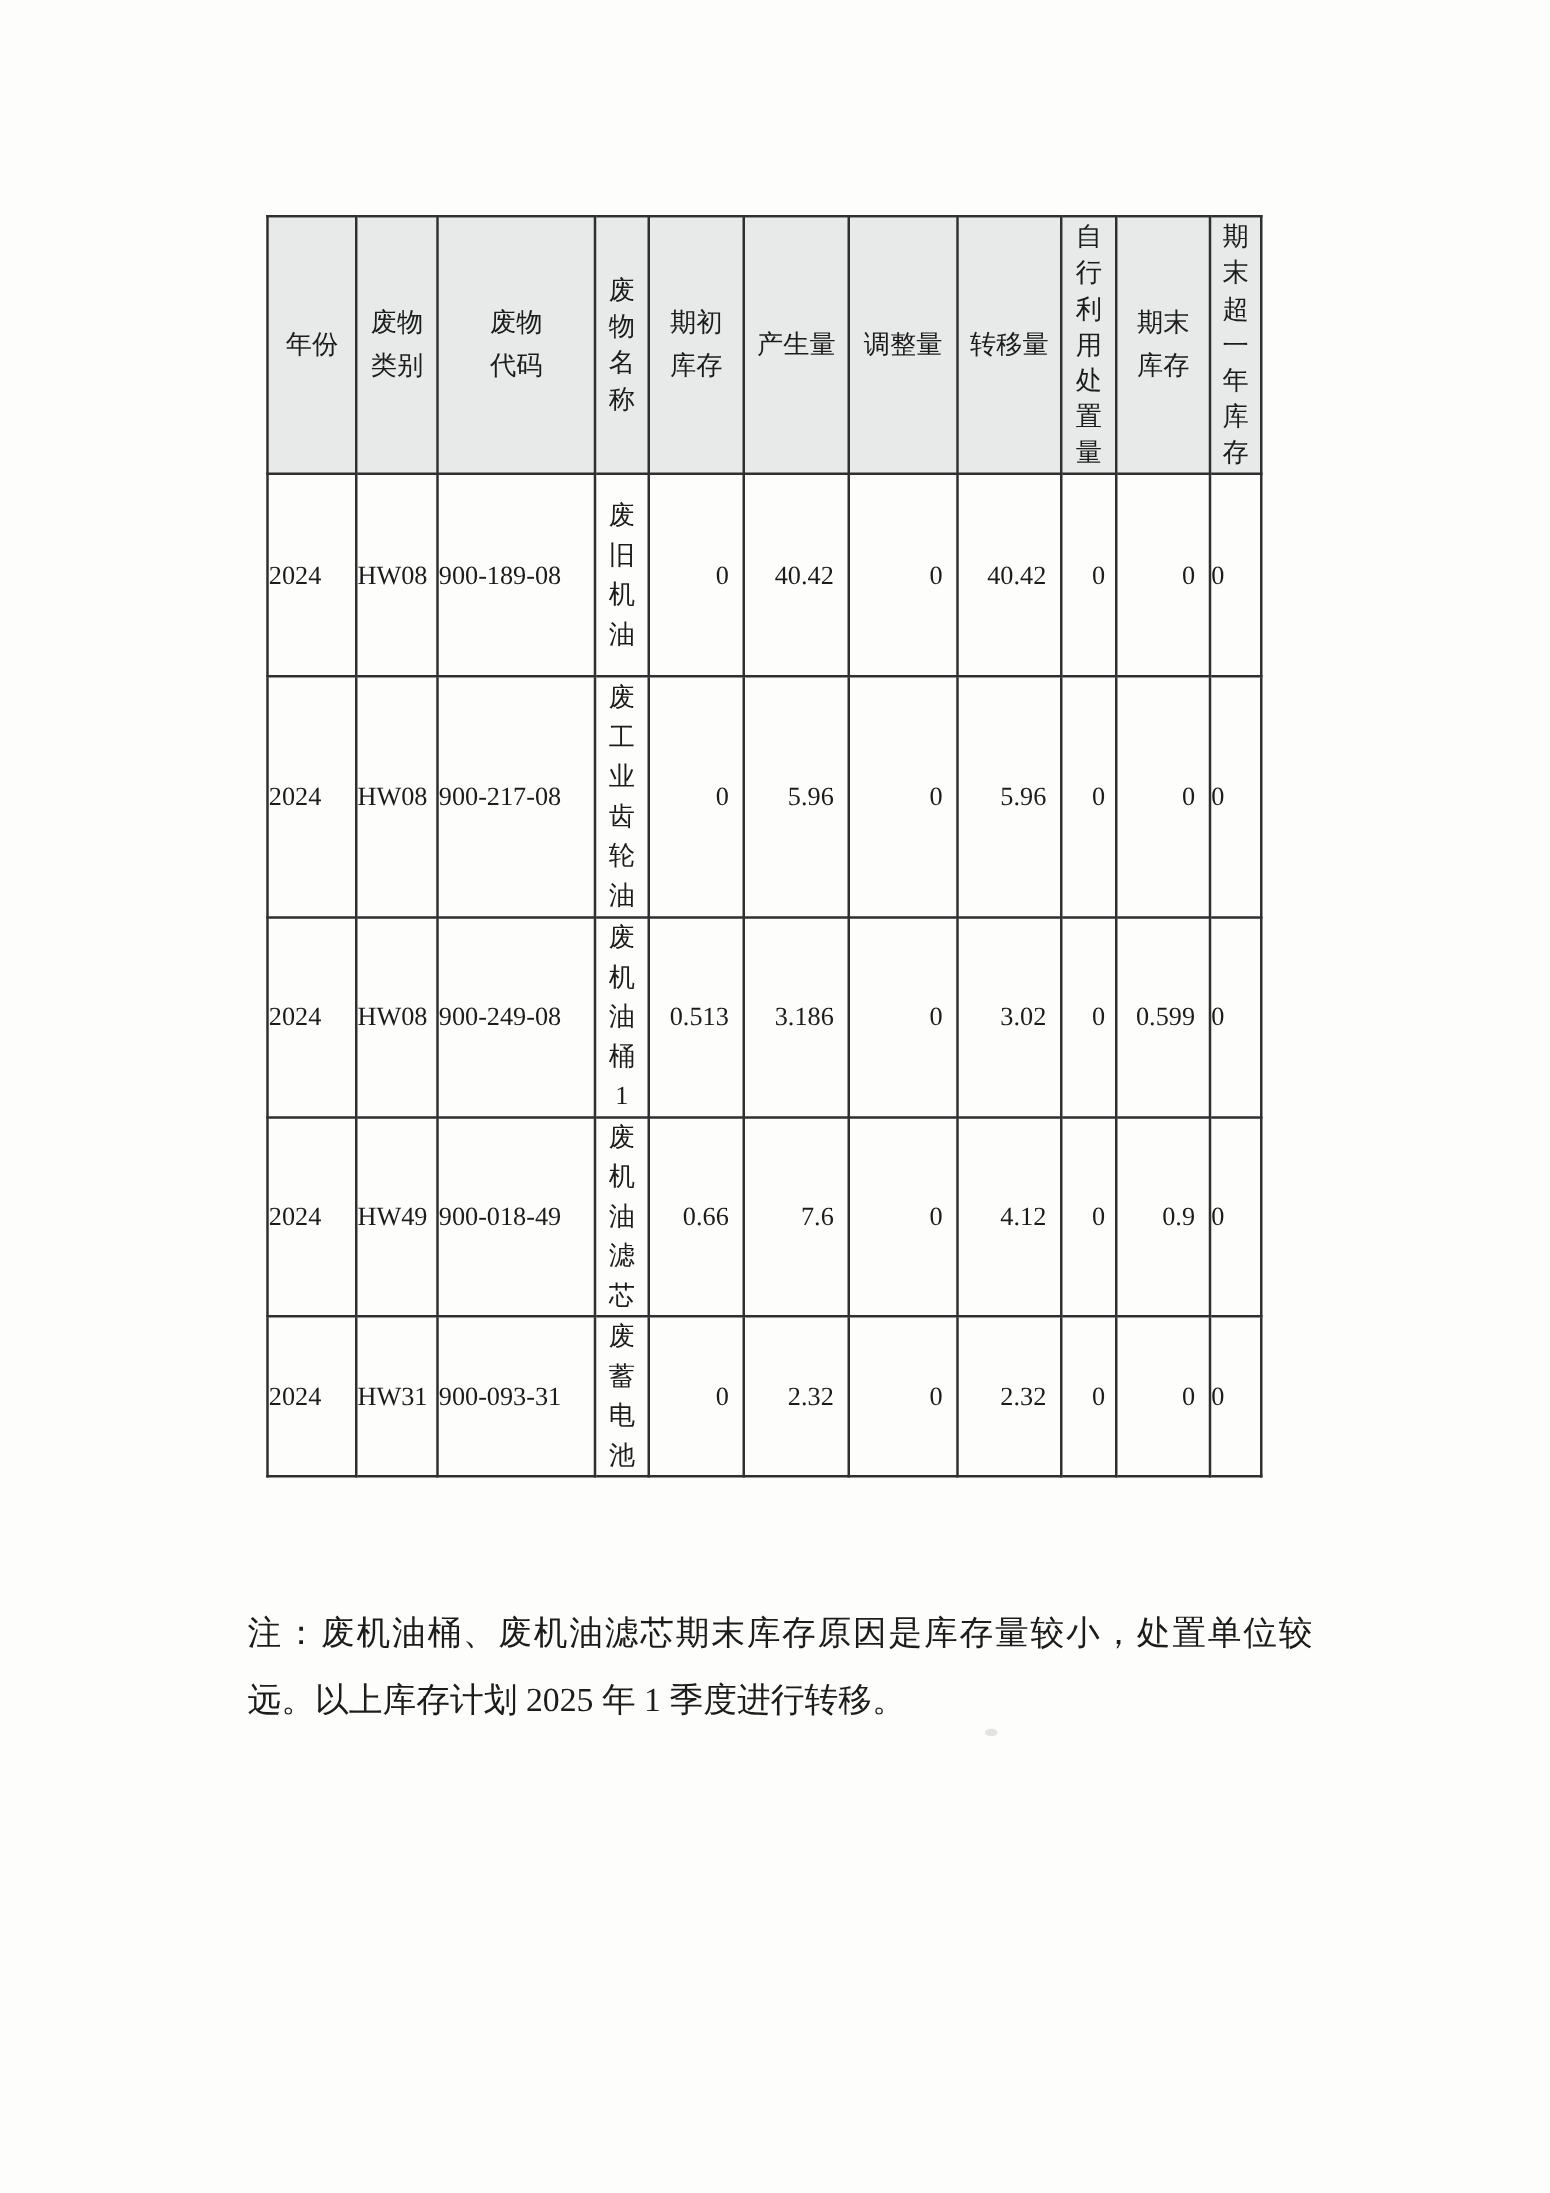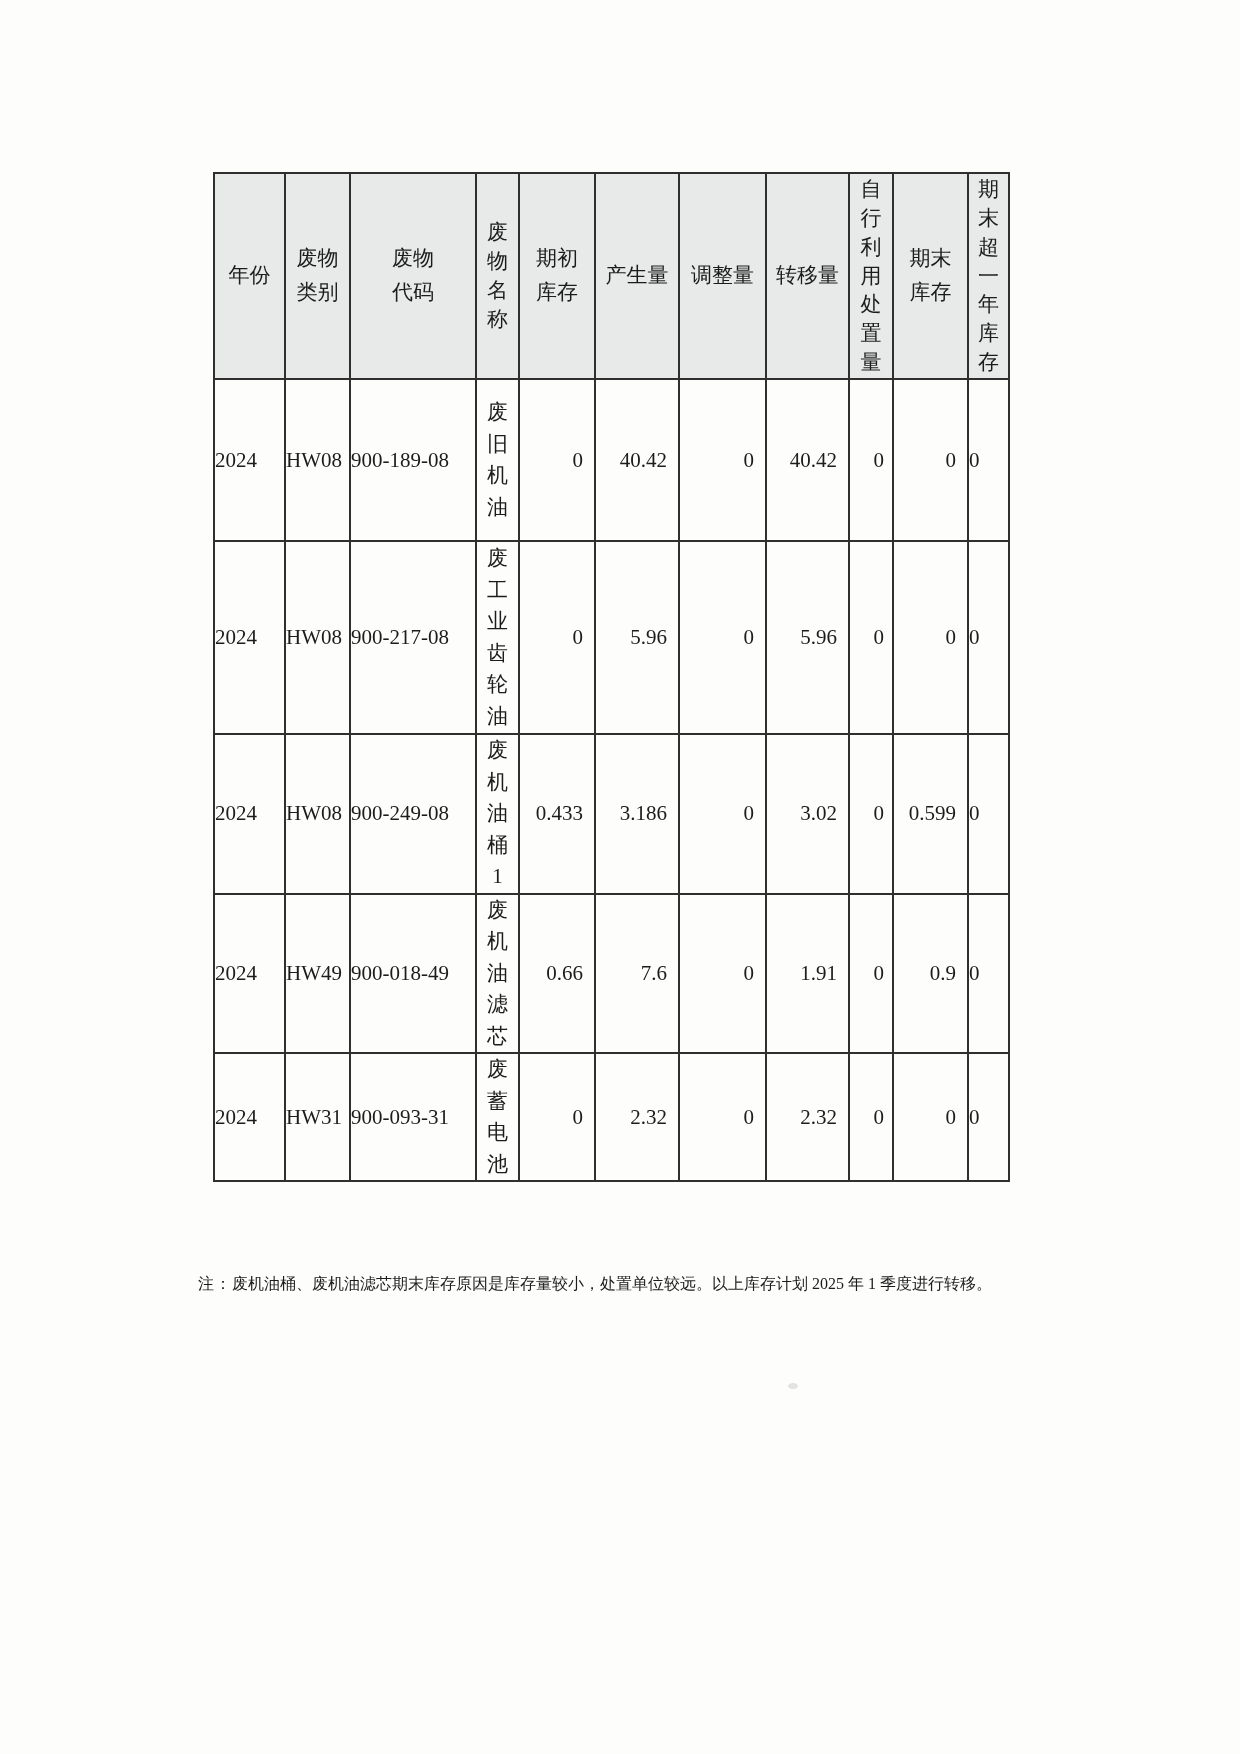--- a/index.html
+++ b/index.html
@@ -55,21 +55,21 @@
   tbody tr:nth-child(5) { height: 126px; }
   .c-center { }
   .c-num    { text-align: right; padding-right: 11px !important; }
   .c-num-sm { text-align: right; padding-right: 8px !important; }
   .c-name   { text-align: center; line-height: 1.5; }
   .footnote {
     position: absolute;
     left: 198px;
     top: 1252px;
     width: 852px;
-    font-size: 16px;
+    font-size: 27px;
     line-height: 2.0;
     text-align: justify;
     color: #1c1c1c;
   }
   .footnote .note-prefix {
     letter-spacing: 1px;
   }
   .scan-artifact {
     position: absolute;
     left: 788px;
@@ -170,41 +170,41 @@
         </tr>
         <tr>
           <td class="c-center">2024</td>
           <td class="c-center">HW08</td>
           <td class="c-center">900-249-08</td>
           <td class="c-name">废
 机
 油
 桶
 1</td>
-          <td class="c-num">0.433</td>
+          <td class="c-num">0.513</td>
           <td class="c-num">3.186</td>
           <td class="c-num">0</td>
           <td class="c-num">3.02</td>
           <td class="c-num-sm">0</td>
           <td class="c-num">0.599</td>
           <td class="c-center">0</td>
         </tr>
         <tr>
           <td class="c-center">2024</td>
           <td class="c-center">HW49</td>
           <td class="c-center">900-018-49</td>
           <td class="c-name">废
 机
 油
 滤
 芯</td>
           <td class="c-num">0.66</td>
           <td class="c-num">7.6</td>
           <td class="c-num">0</td>
-          <td class="c-num">1.91</td>
+          <td class="c-num">4.12</td>
           <td class="c-num-sm">0</td>
           <td class="c-num">0.9</td>
           <td class="c-center">0</td>
         </tr>
         <tr>
           <td class="c-center">2024</td>
           <td class="c-center">HW31</td>
           <td class="c-center">900-093-31</td>
           <td class="c-name">废
 蓄

